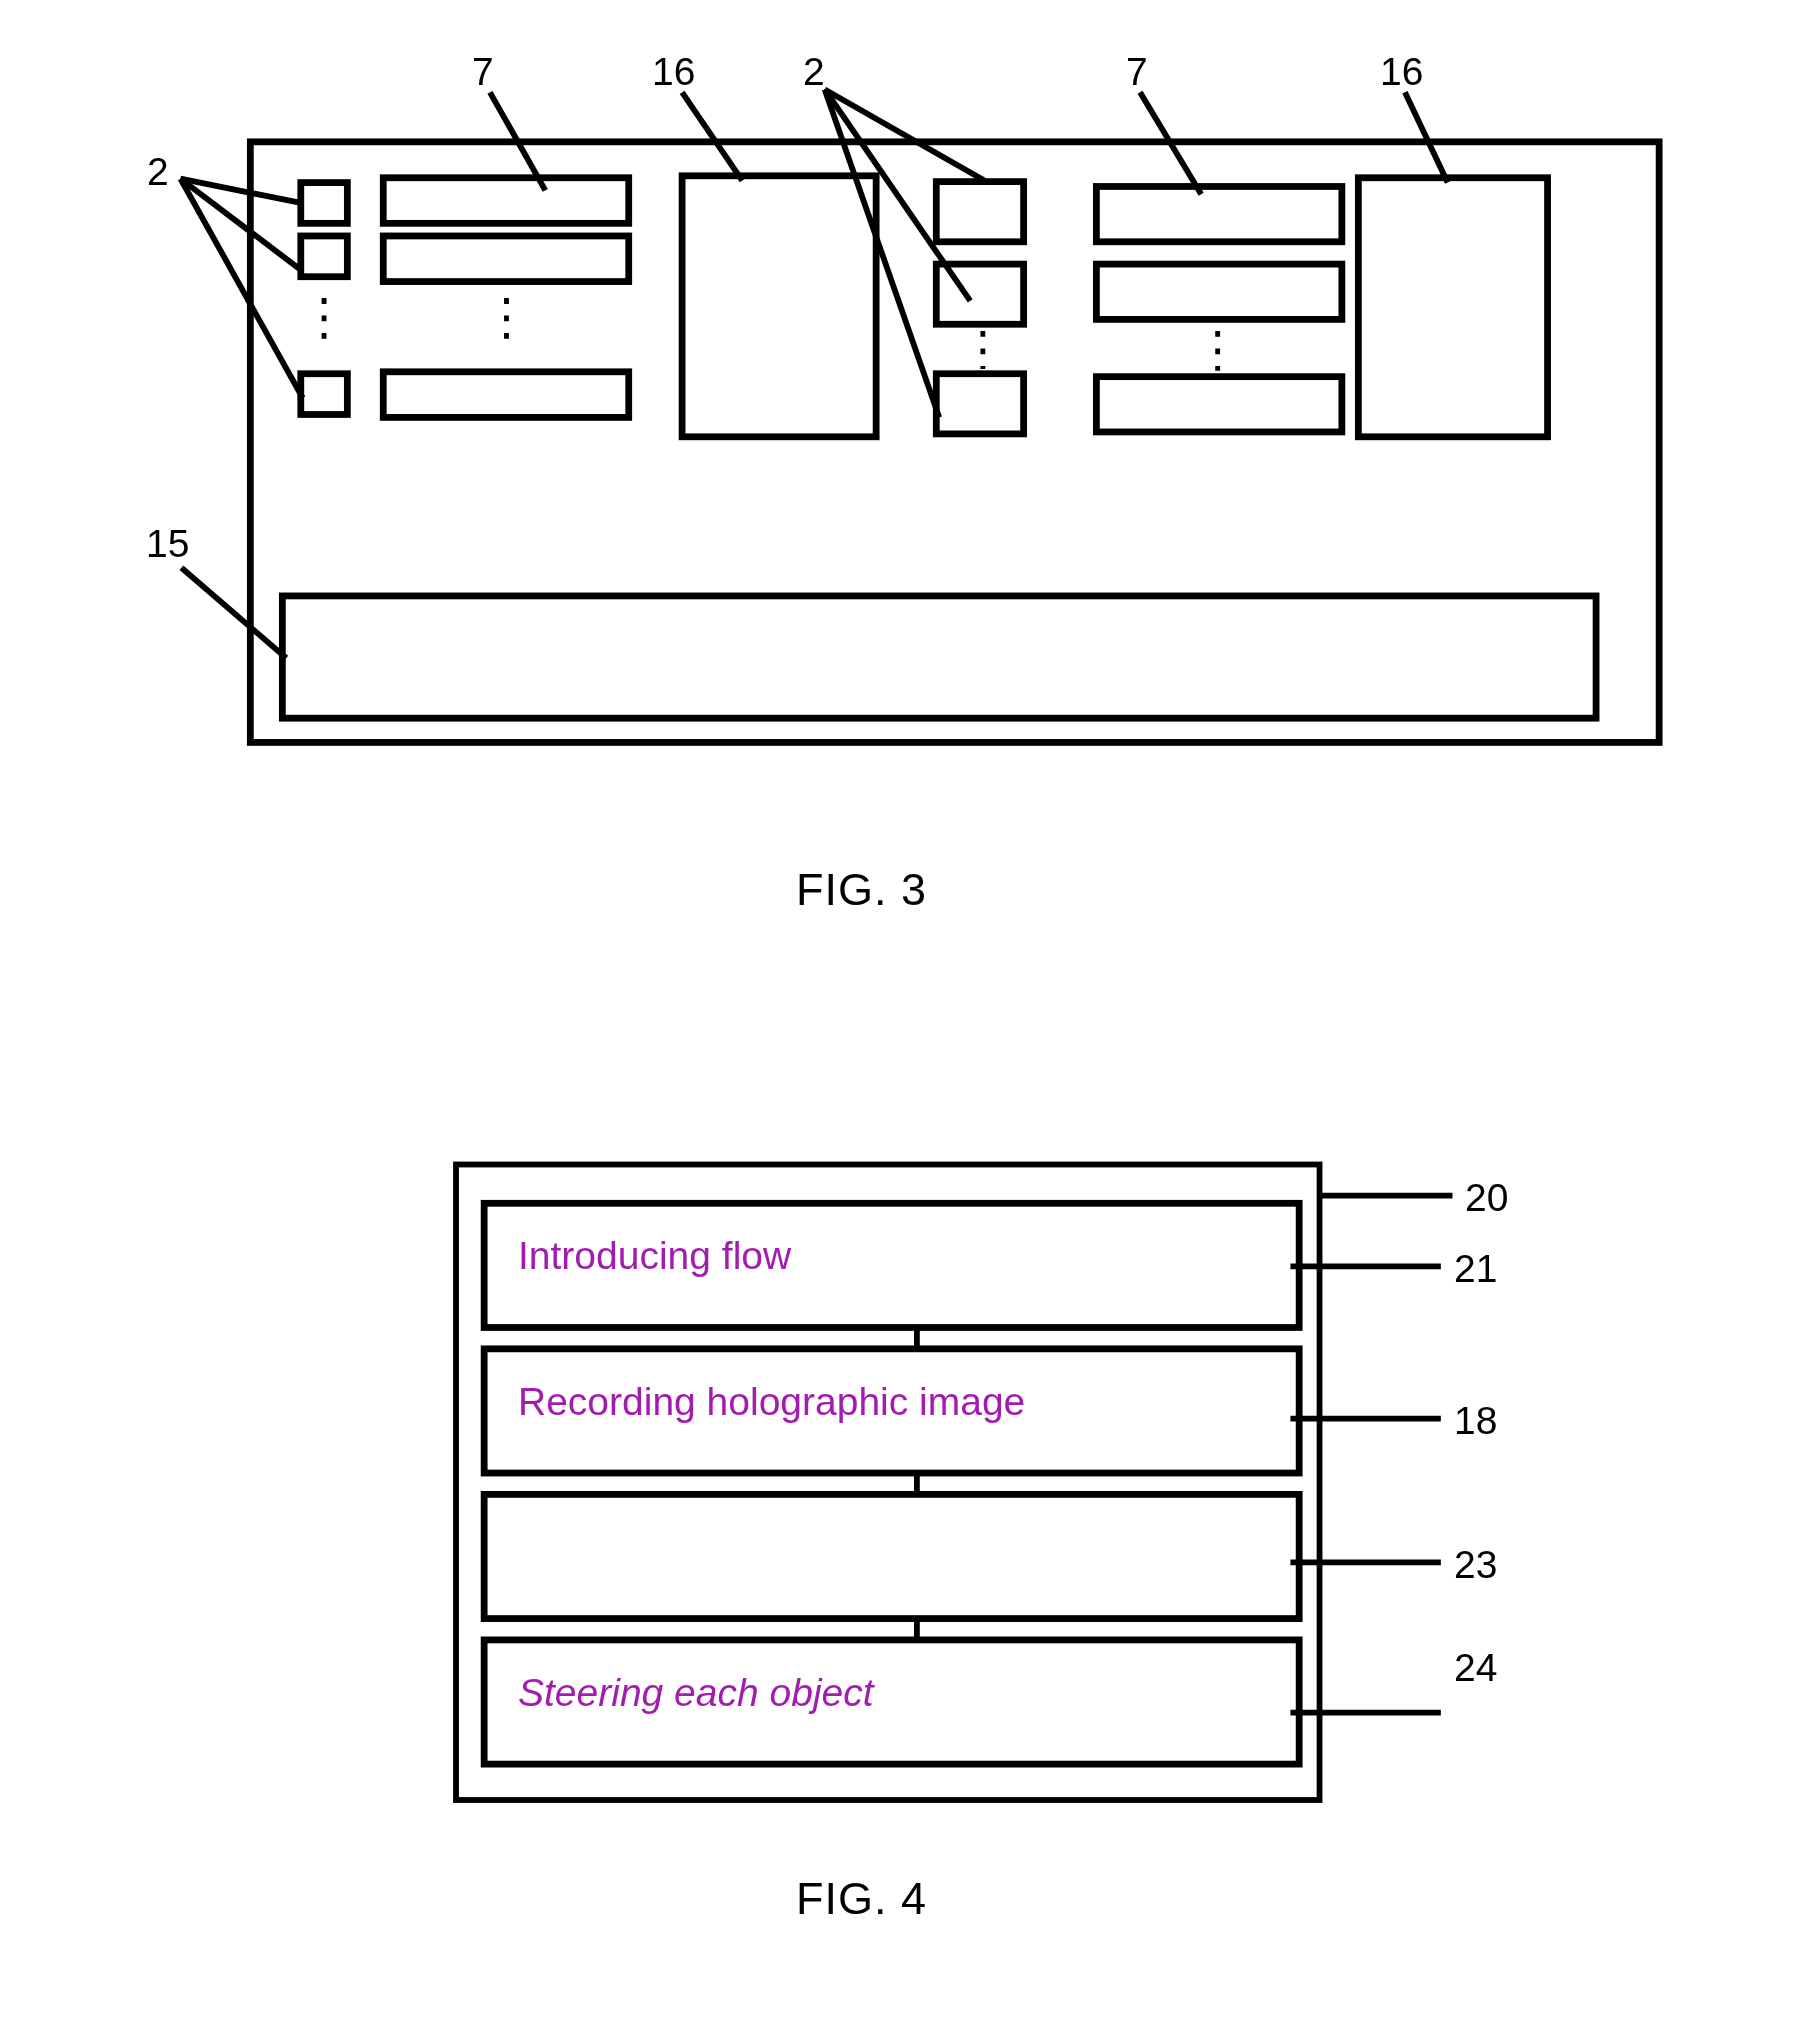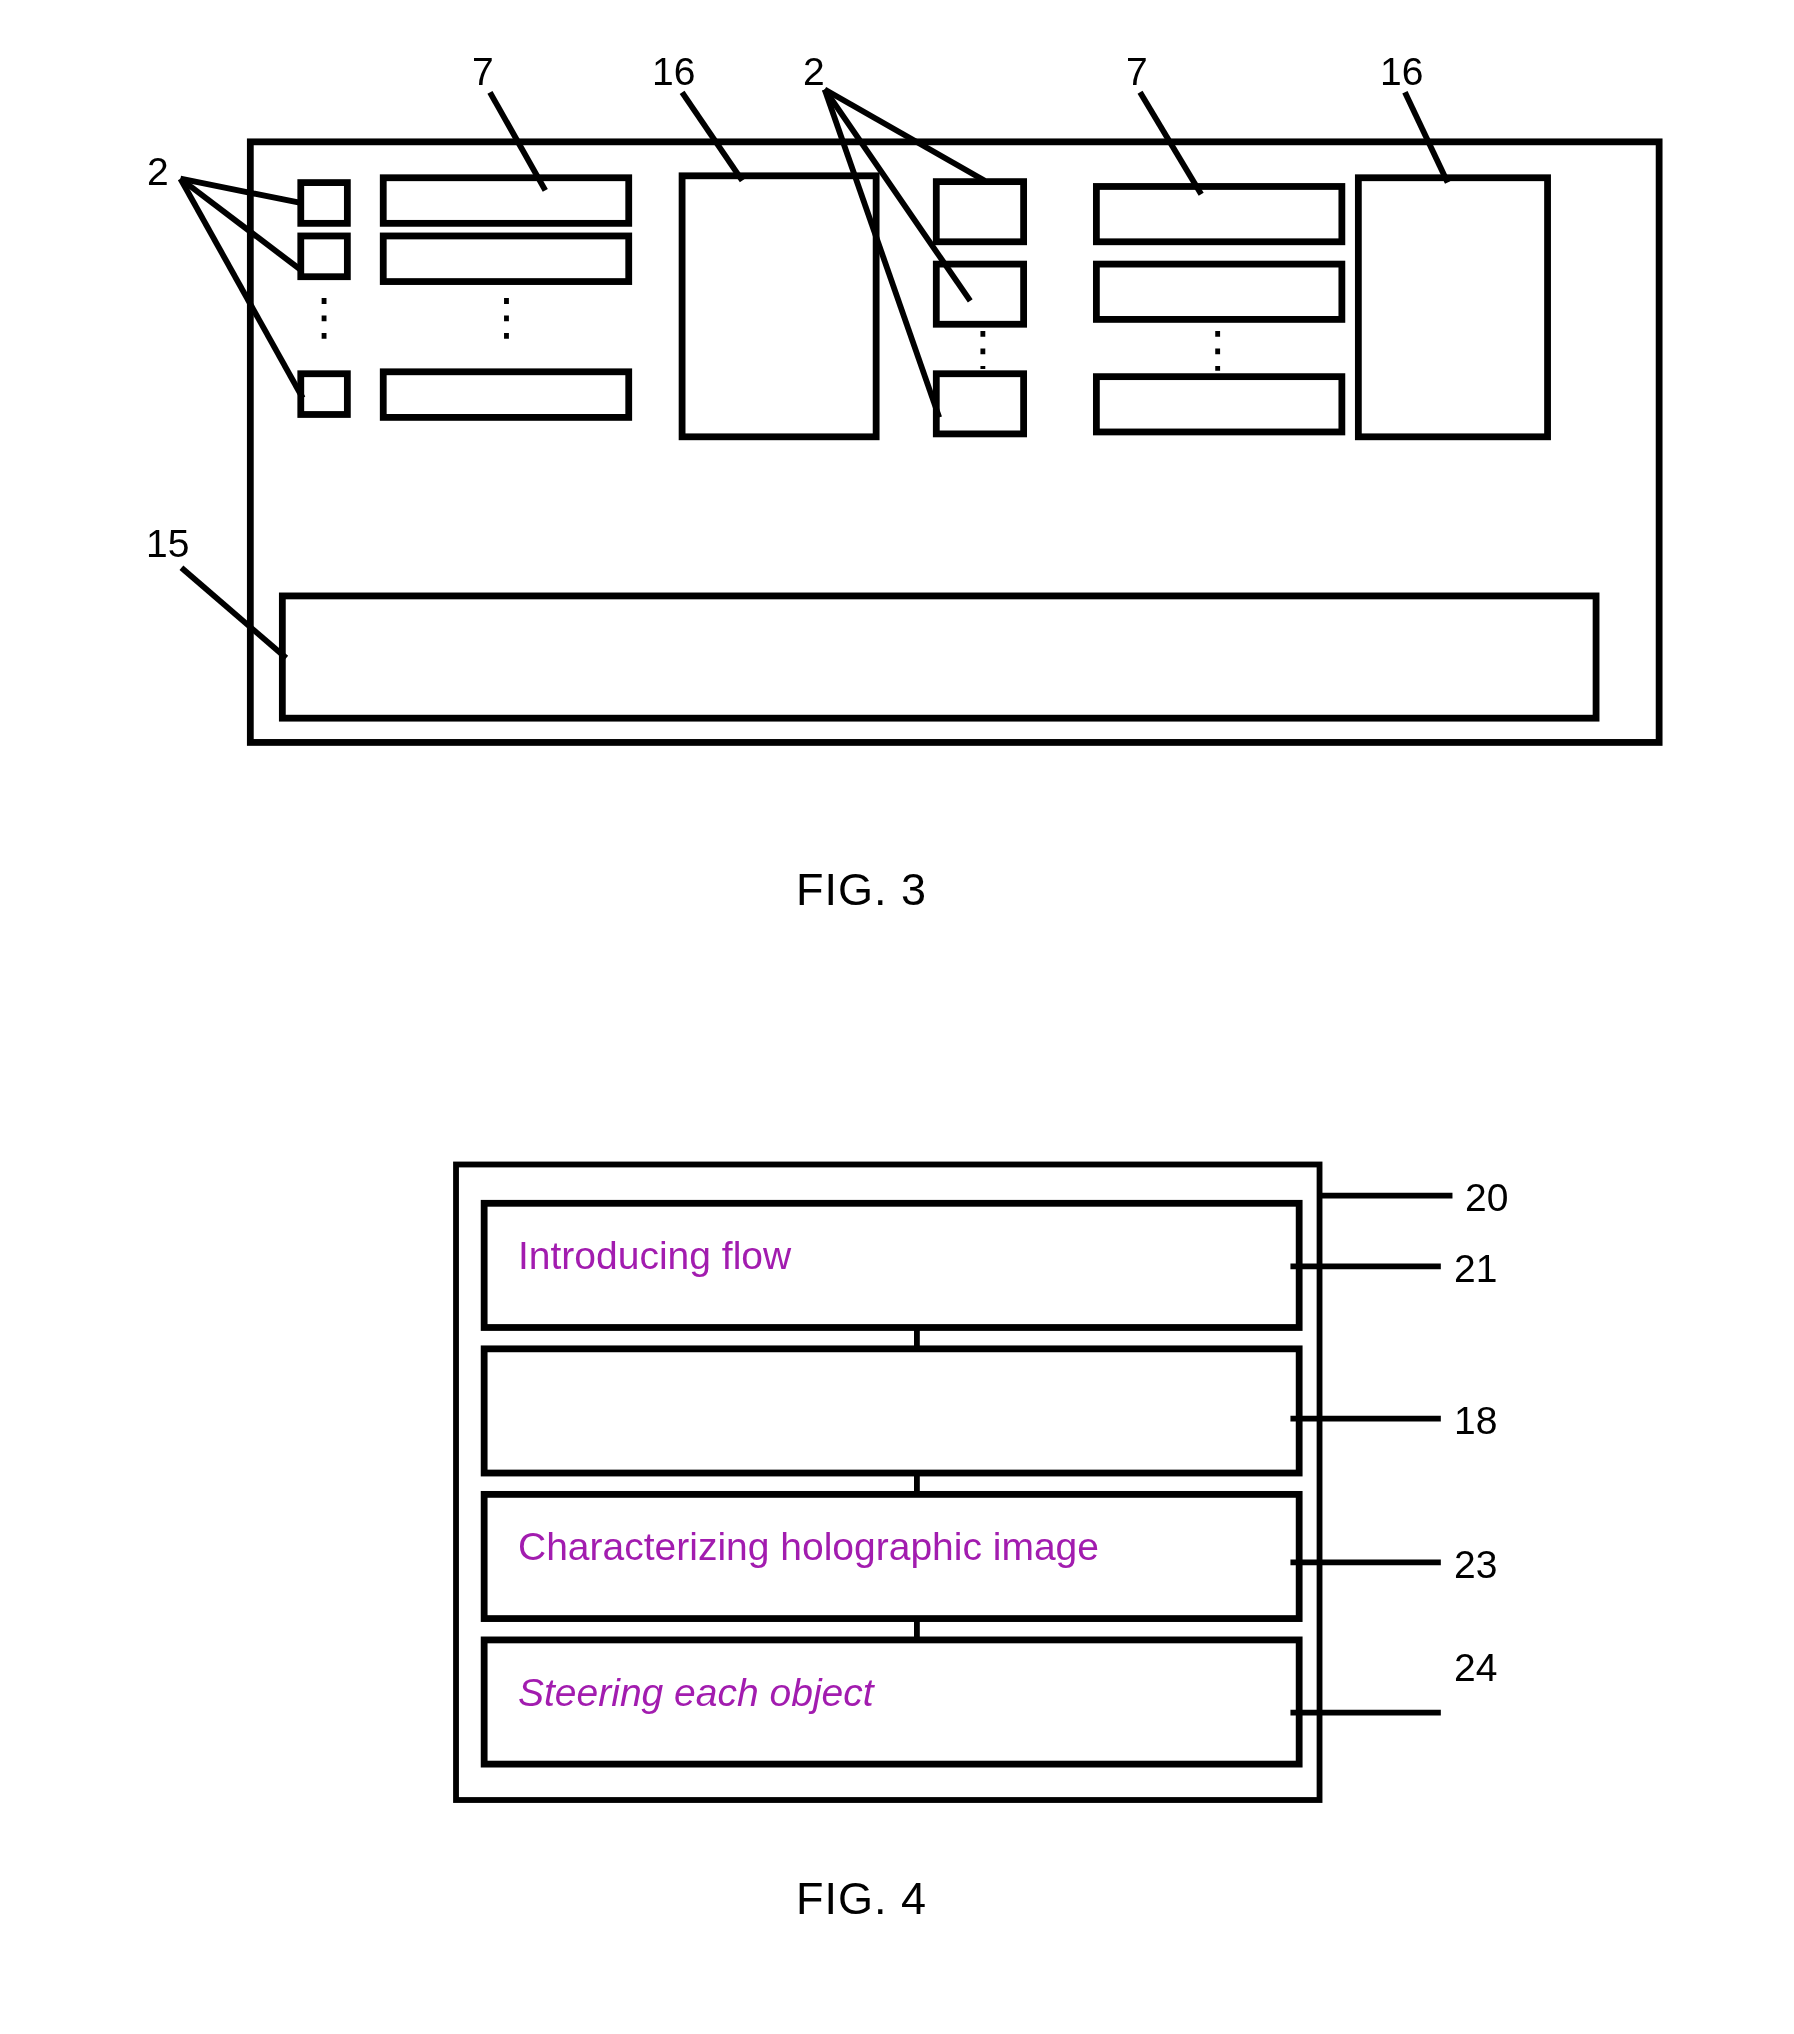--- a/index.html
+++ b/index.html
@@ -95,21 +95,21 @@
   <div class="num" style="left:652px;top:50px;">16</div>
   <div class="num" style="left:803px;top:50px;">2</div>
   <div class="num" style="left:1126px;top:50px;">7</div>
   <div class="num" style="left:1380px;top:50px;">16</div>
   <div class="num" style="left:147px;top:150px;">2</div>
   <div class="num" style="left:146px;top:522px;">15</div>
 
   <div class="cap" style="left:796px;top:864px;text-align:right;">FIG. 3</div>
 
   <div class="boxlabel" style="left:518px;top:1234px;">Introducing flow</div>
-  <div class="boxlabel" style="left:518px;top:1525px;">Characterizing holographic image</div>
+  <div class="boxlabel" style="left:518px;top:1380px;">Recording holographic image</div>
   <div class="boxlabel" style="left:518px;top:1671px;font-style:italic;">Steering each object</div>
 
   <div class="num" style="left:1465px;top:1176px;">20</div>
   <div class="num" style="left:1454px;top:1247px;">21</div>
   <div class="num" style="left:1454px;top:1399px;">18</div>
   <div class="num" style="left:1454px;top:1543px;">23</div>
   <div class="num" style="left:1454px;top:1646px;">24</div>
 
   <div class="cap" style="left:796px;top:1873px;">FIG. 4</div>
 

